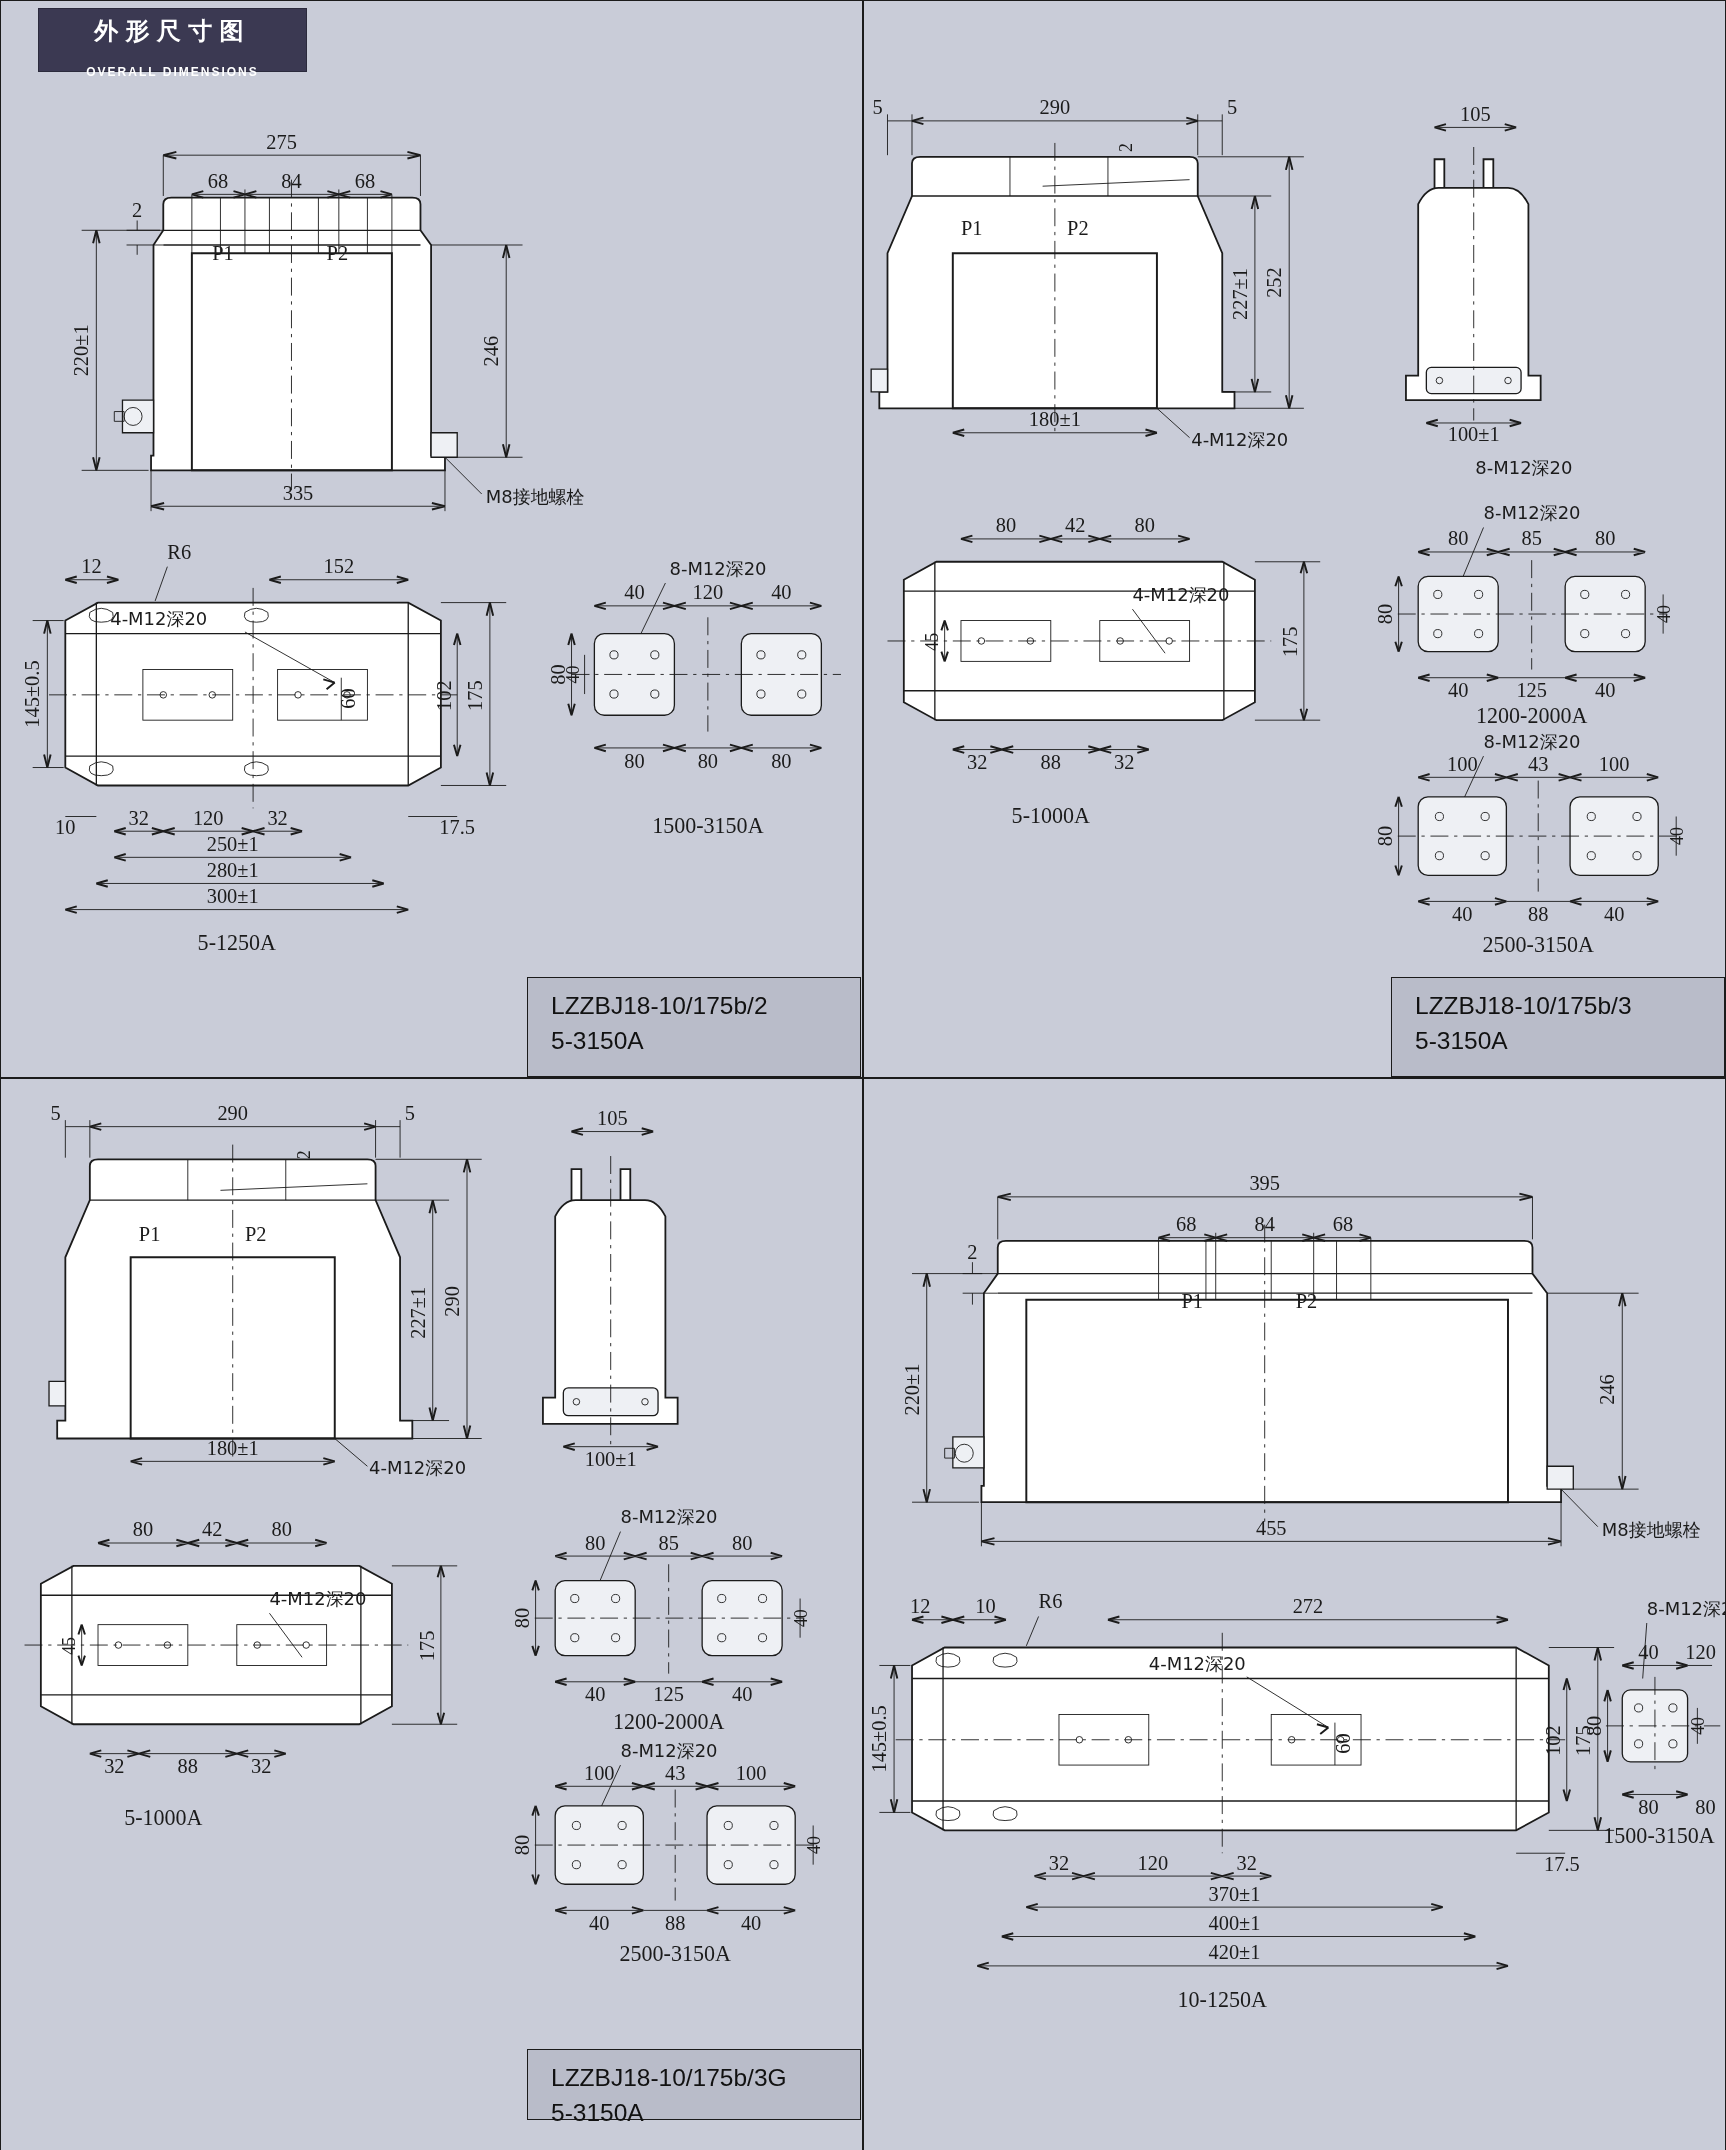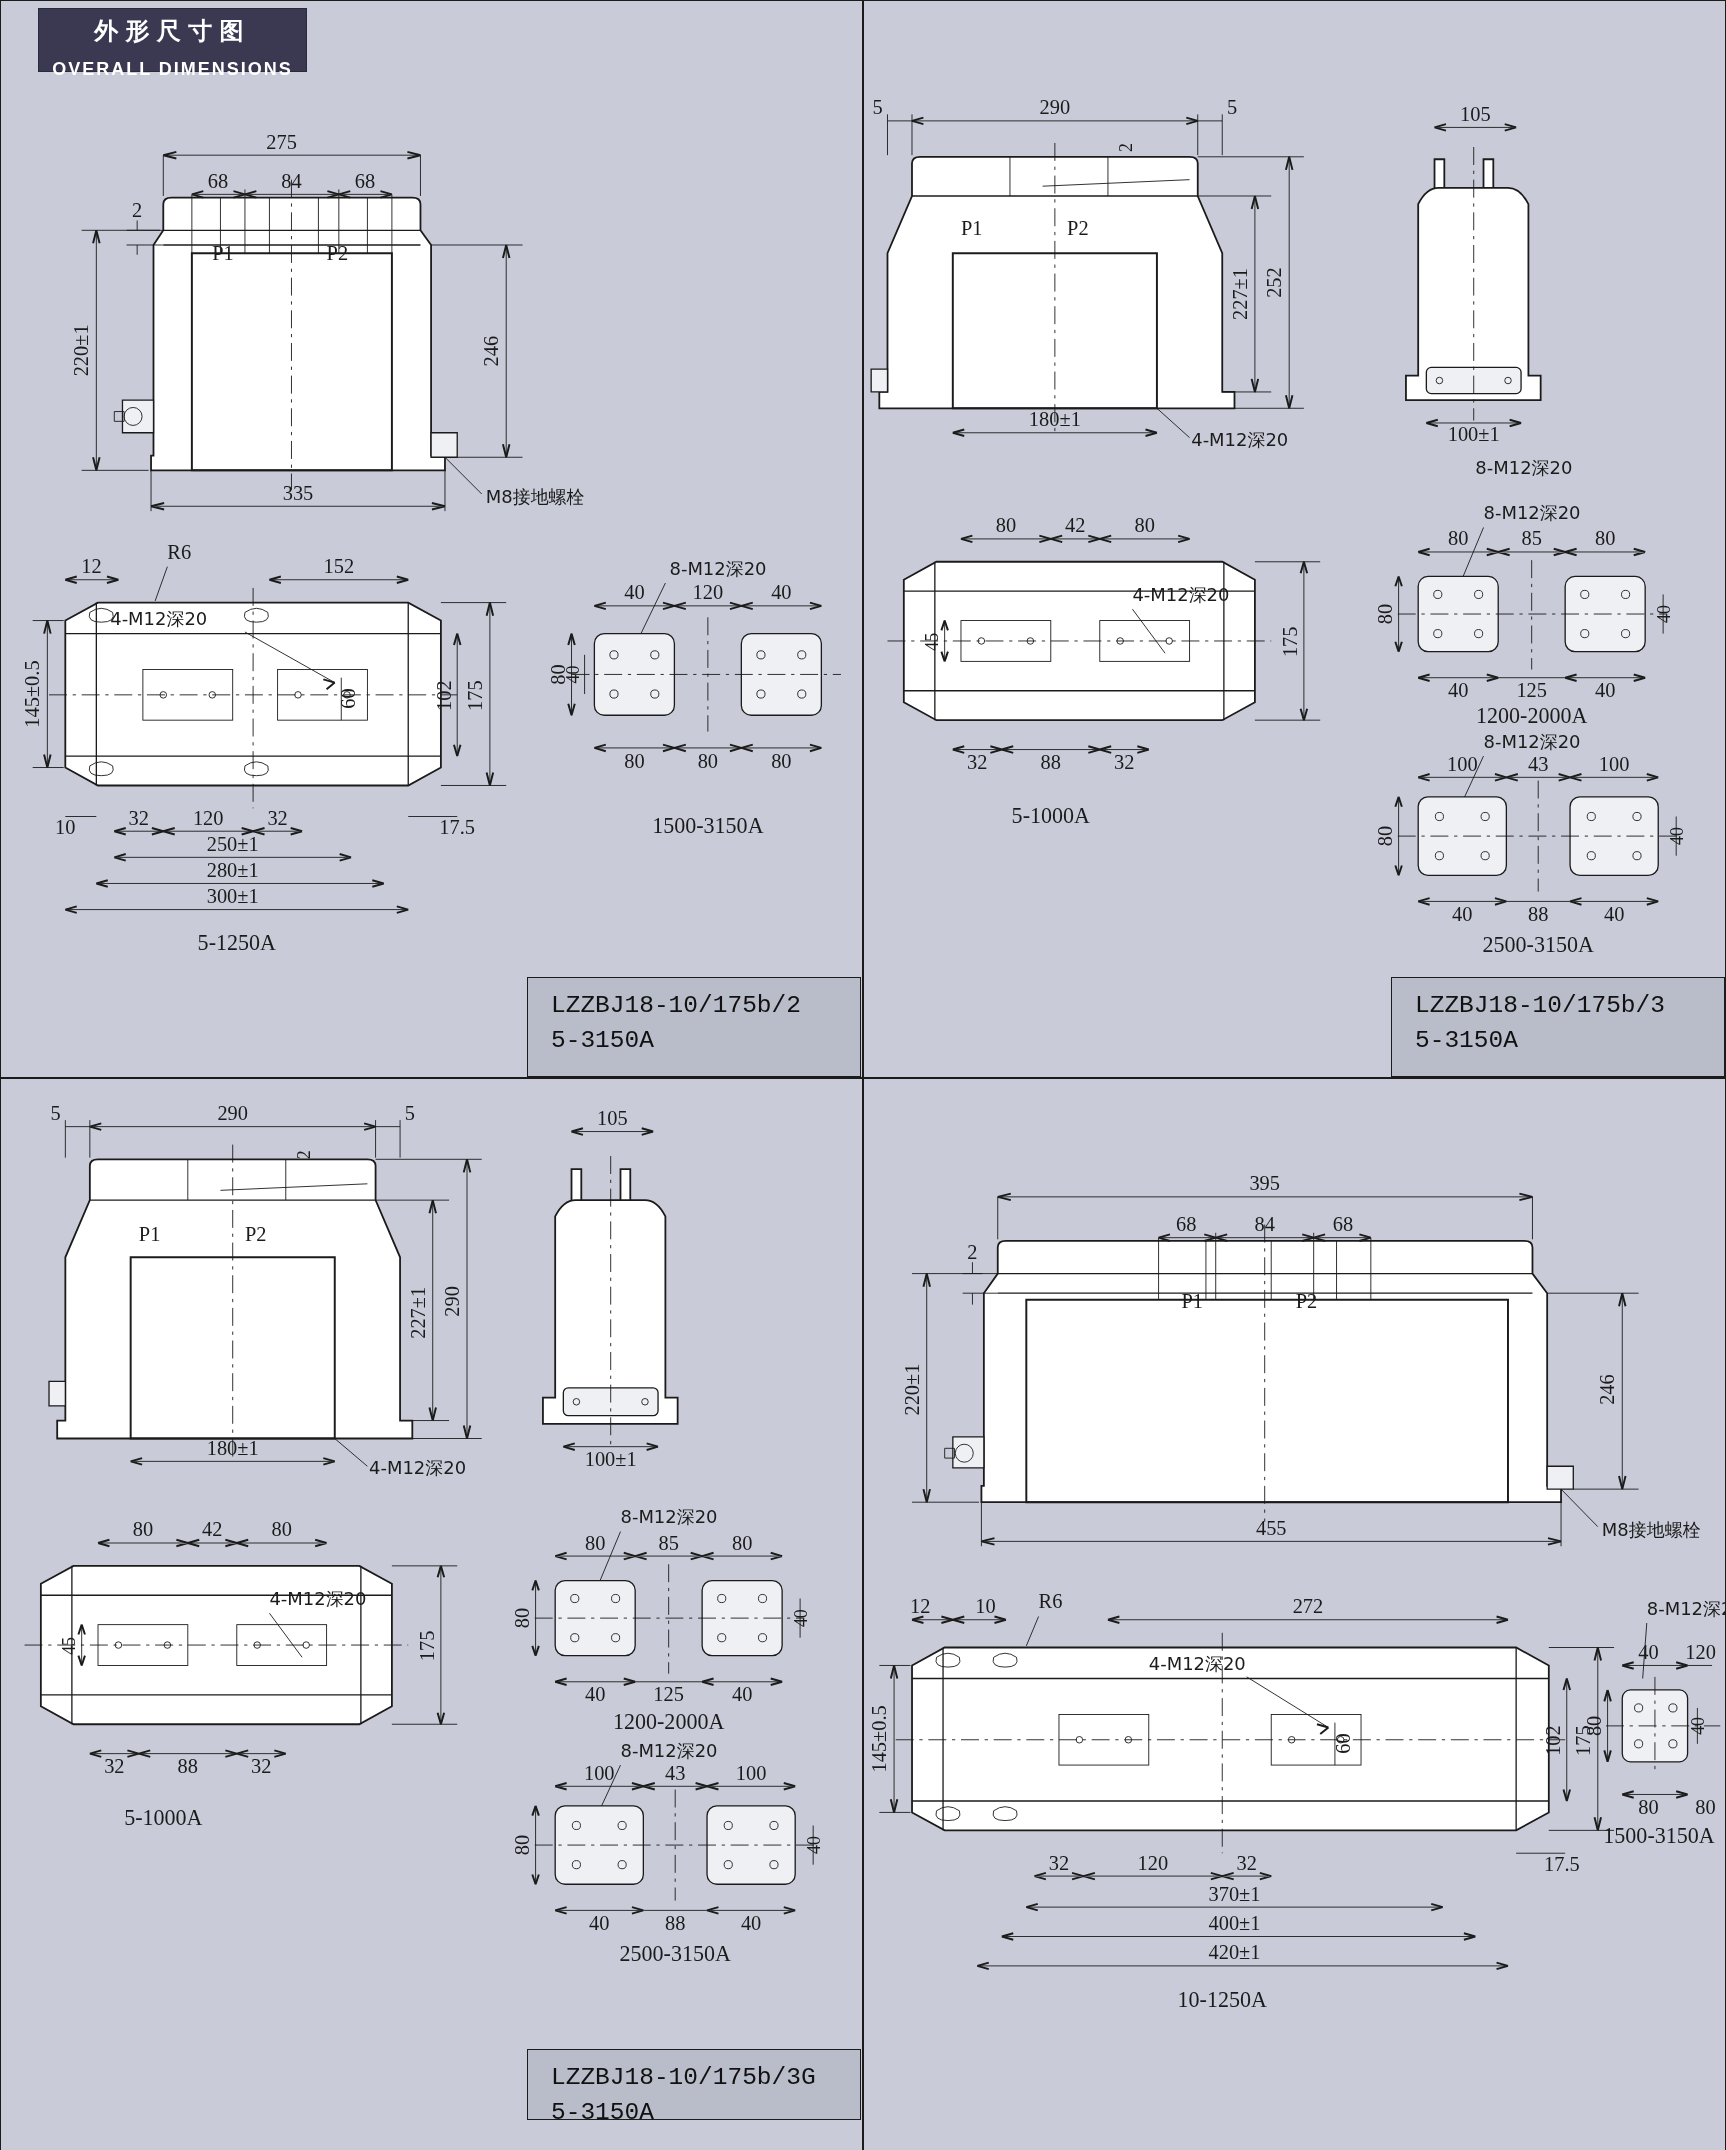--- a/index.html
+++ b/index.html
@@ -11,26 +11,26 @@
   .q1{left:0;top:0;width:863px;height:1078px;}
   .q2{left:863px;top:0;width:863px;height:1078px;}
   .q3{left:0;top:1078px;width:863px;height:1073px;}
   .q4{left:863px;top:1078px;width:863px;height:1073px;}
 
   
   .badge{position:absolute;left:38px;top:8.2px;width:269px;height:64px;background:#3b3952;
          border:1.6px solid #2b2a3c;box-sizing:border-box;color:#ffffff;}
   .badge .cn{font-family:"DejaVu Sans", sans-serif;font-weight:bold;font-size:24px;letter-spacing:7.3px;
              text-align:center;margin-top:5.7px;}
-  .badge .en{font-family:"Liberation Sans", sans-serif;font-weight:bold;font-size:18px;letter-spacing:2px;
-             text-align:center;margin-top:12px;}
+  .badge .en{font-family:"Liberation Sans", sans-serif;font-weight:bold;font-size:12px;letter-spacing:2px;
+             text-align:center;margin-top:18px;}
 
   
   .caption{position:absolute;background:#b9bcc9;border:1.6px solid #1b1b1b;box-sizing:border-box;
-           padding:11.4px 0 0 23px;font-size:24.5px;line-height:1.42;font-family:Liberation Mono, monospace;}
+           padding:11.4px 0 0 23px;font-size:24.5px;line-height:1.42;font-family:Liberation Sans, sans-serif;}
   .caption div{white-space:nowrap;}
 
   
   .dw{position:absolute;}
   svg{display:block;overflow:visible;}
   .ln{stroke:#1b1b1b;stroke-width:1.6;fill:none;}
   .lnw{stroke:#1b1b1b;stroke-width:2.4;fill:none;}
   .thin{stroke:#1b1b1b;stroke-width:1.1;fill:none;}
   .dash{stroke:#1b1b1b;stroke-width:1.1;fill:none;stroke-dasharray:22 7 4 7;}
   .body-fill{fill:#ffffff;stroke:#1b1b1b;stroke-width:2.2;}

